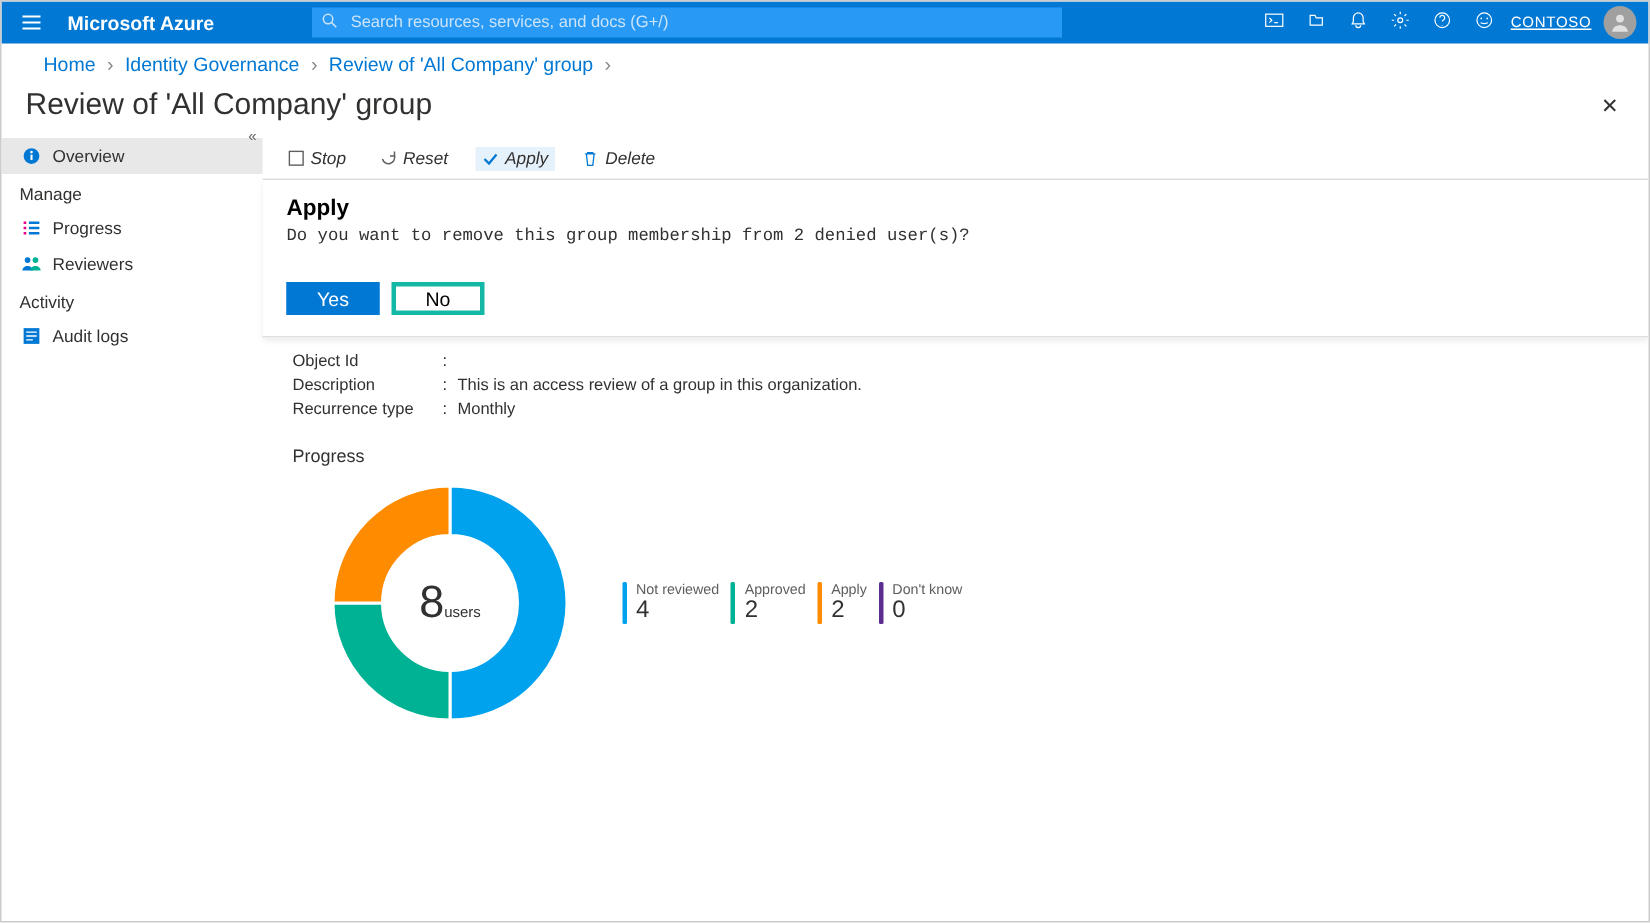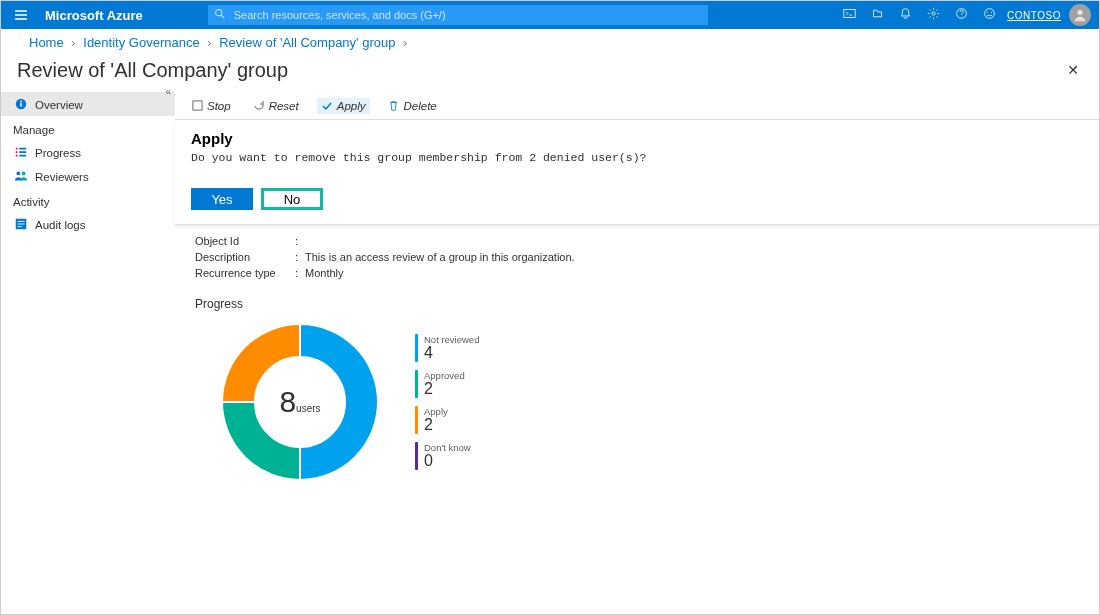--- a/index.html
+++ b/index.html
@@ -68,21 +68,21 @@
 
 
 .progress-section { padding: 4px 20px; }
 .progress-title { font-size: 12px; color: #323130; margin-bottom: 6px; }
 .progress-body { display: flex; align-items: center; gap: 30px; }
 .donut-wrap { position: relative; width: 170px; height: 170px; margin-left: 20px; }
 .donut-center { position: absolute; top: 50%; left: 50%; transform: translate(-50%,-50%); text-align: center; }
 .donut-num { font-size: 30px; font-weight: 400; color: #323130; }
 .donut-unit { font-size: 10px; color: #323130; }
 
-.legend { display: flex; flex-direction: column; gap: 8px; }
+.legend { display: flex; gap: 8px; }
 .legend-item { display: flex; align-items: flex-start; gap: 6px; }
 .legend-bar { width: 3px; height: 28px; border-radius: 1px; }
 .legend-text .lbl { font-size: 9.5px; color: #605e5c; }
 .legend-text .val { font-size: 16px; color: #323130; line-height: 1; }
 
 svg.micon { width: 14px; height: 14px; }
 </style>
 </head>
 <body>
 

